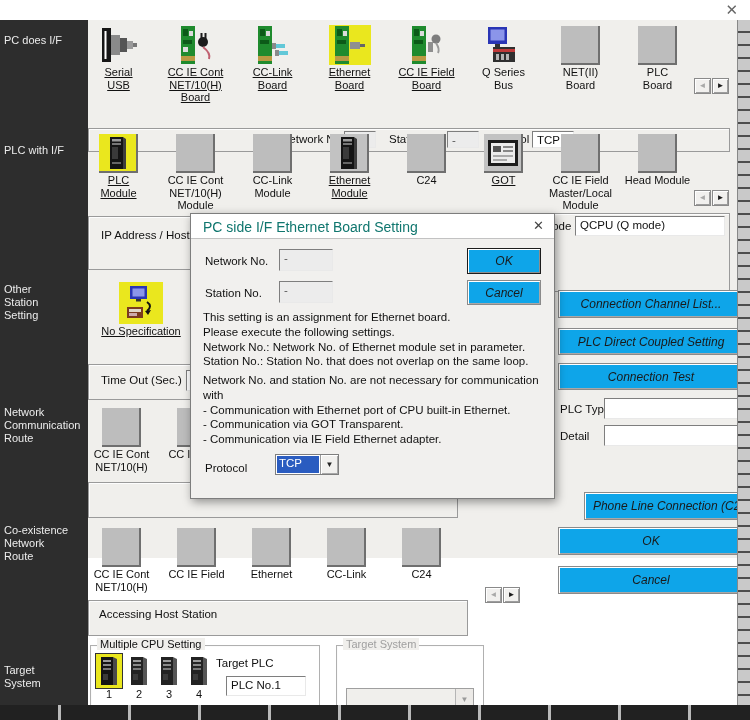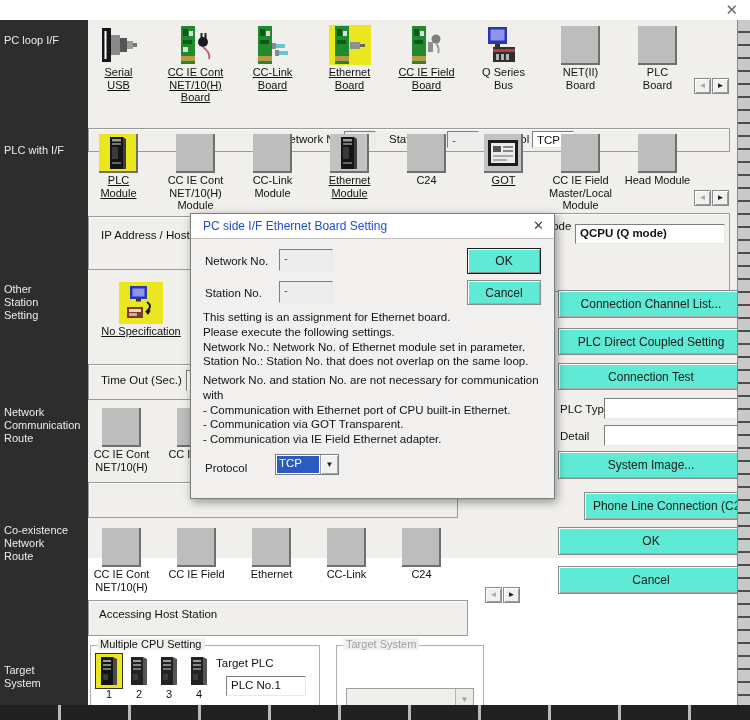--- a/index.html
+++ b/index.html
@@ -38,38 +38,38 @@
   .sarr{position:absolute;display:flex;gap:1px;}
   .sarr span{width:15px;height:14px;background:#f1f0ee;border:1px solid #8a8a8a;
     box-shadow:inset 1px 1px 0 #fff,inset -1px -1px 0 #9d9d9d;font-size:8px;line-height:13px;text-align:center;}
   .sarr .dim{color:#a9a9a9;} .sarr .on{color:#1a1a1a;}
 
   
   .box{position:absolute;border:1px solid #9a9a9a;box-shadow:inset 1px 1px 0 #fdfdfd;background:#f0efec;}
   .fld{position:absolute;background:#fff;border:1px solid #7e7e7e;border-right-color:#e9e9e9;border-bottom-color:#e9e9e9;
     font-size:11.5px;color:#111;padding:2px 4px;box-sizing:border-box;}
   .fld.gray{background:#ececec;color:#555;}
-  .btn{position:absolute;background:#5eead4;border:1px solid #8a8a8a;
+  .btn{position:absolute;background:#0ea5e9;border:1px solid #8a8a8a;
     box-shadow:inset 1px 1px 0 #fff,inset -1px -1px 0 #a8a8a8;
-    font-size:12px;color:#1a1a1a;display:flex;align-items:center;justify-content:center;cursor:default;}
+    font-size:12px;color:#1a1a1a;display:flex;align-items:center;justify-content:center;cursor:default;font-style:italic;}
   .slbl{position:absolute;font-size:11.5px;color:#111;}
   .group{position:absolute;border:1px solid #b0b0b0;box-shadow:inset 1px 1px 0 #fbfbfb;}
   .legend{position:absolute;top:-8px;left:6px;background:#f0efec;padding:0 3px;font-size:11px;color:#111;}
   .legend.dim{color:#a0a0a0;}
 
   
   #netbar{position:absolute;left:88px;top:108px;width:640px;height:22px;border:1px solid #9a9a9a;box-shadow:inset 1px 1px 0 #fdfdfd;}
   #netbar .slbl{top:4px;}
   #netbar .fld{top:2px;height:17px;}
 
   
   #dialog{position:absolute;left:190px;top:213px;width:363px;height:284px;background:#f1f0ee;
     border:1px solid #7d7d7d;box-shadow:2px 3px 9px rgba(0,0,0,.4);z-index:50;}
   #dlg-title{position:absolute;left:0;top:0;width:100%;height:25px;background:#fff;border-bottom:1px solid #c2c2c2;box-sizing:border-box;}
-  #dlg-title .t{position:absolute;left:12px;top:5px;font-size:12px;color:#1d4ed8;}
+  #dlg-title .t{position:absolute;left:12px;top:5px;font-size:14px;color:#0f766e;}
   #dlg-close{position:absolute;right:10px;top:4px;font-size:13px;color:#444;}
   .dtxt{position:absolute;font-size:11.5px;line-height:14.8px;color:#111;white-space:pre-line;}
   #dlg-ok{left:276px;top:34px;width:72px;height:24px;border:1px solid #1c1c1c;
     box-shadow:inset 1px 1px 0 #fff,inset -1px -1px 0 #8e8e8e;}
   #dlg-cancel{left:276px;top:66px;width:72px;height:23px;}
   
   #proto-combo{position:absolute;left:84px;top:240px;width:64px;height:21px;background:#fff;
     border:1px solid #7e7e7e;box-sizing:border-box;display:flex;}
   #proto-sel{flex:1;margin:1px;background:#2a5cc0;color:#fff;font-size:11.5px;padding:1px 2px;}
   #proto-btn{width:17px;background:#f1f0ee;border-left:1px solid #9a9a9a;
@@ -314,21 +314,21 @@
       <span class="dim">◄</span>
       <span class="on">►</span>
     </div>
 
     <div class="box" style="left:88px;top:196px;width:370px;height:52px;">
       <span class="slbl" style="left:12px;top:12px;">IP Address / Host Name</span>
     </div>
 
     <div class="box" style="left:460px;top:193px;width:268px;height:77px;">
       <span class="slbl" style="left:56px;top:6px;">PLC Mode</span>
-      <span class="fld" style="left:114px;top:10px;width:150px;height:20px;font-weight:bold;">QCPU (Q mode)</span>
+      <span class="fld" style="left:114px;top:2px;width:150px;height:20px;">QCPU (Q mode)</span>
     </div>
 
     <div style="position:absolute;left:86px;top:262px;width:110px;text-align:center;">
       <div class="ibx ysel" style="width:44px;height:42px;">
         <svg width="38" height="38" viewBox="0 0 38 38">
           <rect x="8" y="2" width="17" height="13" fill="#2a35b5"></rect>
           <rect x="10.5" y="4.5" width="12" height="8" fill="#8b95ea"></rect>
           <rect x="14" y="15" width="5" height="2.5" fill="#333"></rect>
           <path d="M25 18 q6 4 0 9" stroke="#111" stroke-width="2" fill="none"></path>
           <polygon points="23,27 29,26 26,31" fill="#111"></polygon>
@@ -472,29 +472,28 @@
 
     <div class="btn" style="left:558px;top:270px;width:184px;height:26px;">Connection Channel List...</div>
     <div class="btn" style="left:558px;top:308px;width:184px;height:25px;">PLC Direct Coupled Setting</div>
     <div class="btn" style="left:558px;top:343px;width:184px;height:25px;">Connection Test</div>
 
     <span class="slbl" style="left:560px;top:383px;">PLC Type</span>
     <span class="fld" style="left:604px;top:378px;width:138px;height:21px;"></span>
     <span class="slbl" style="left:560px;top:410px;">Detail</span>
     <span class="fld" style="left:604px;top:405px;width:138px;height:21px;"></span>
 
-    <div class="btn" style="left:558px;top:431px;width:184px;height:26px;">System Image...</div>
     <div class="btn" style="left:584px;top:472px;width:184px;height:26px;">Phone Line Connection (C24)...</div>
     <div class="btn" style="left:558px;top:507px;width:184px;height:26px;">OK</div>
     <div class="btn" style="left:558px;top:546px;width:184px;height:26px;">Cancel</div>
 
   </div>
 
   <div id="sidebar">
-    <div class="sb-lbl" style="top:14px;">PC loop I/F</div>
+    <div class="sb-lbl" style="top:14px;">PC does I/F</div>
     <div class="sb-lbl" style="top:124px;">PLC with I/F</div>
     <div class="sb-lbl" style="top:263px;">Other
 Station
 Setting</div>
     <div class="sb-lbl" style="top:386px;">Network
 Communication
 Route</div>
     <div class="sb-lbl" style="top:504px;">Co-existence
 Network
 Route</div>

